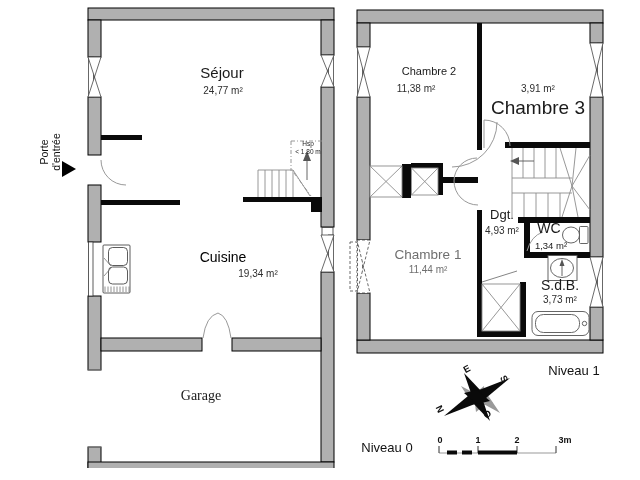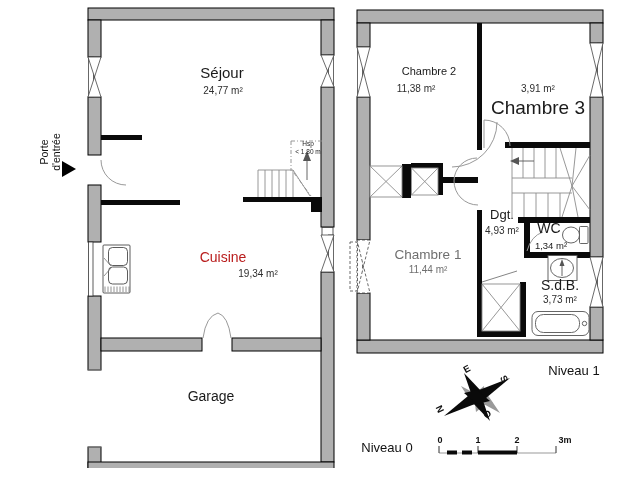--- a/index.html
+++ b/index.html
@@ -3,21 +3,21 @@
 <meta charset="utf-8">
 <style>
   html,body{margin:0;padding:0;background:#ffffff;}
   #canvas{position:relative;width:640px;height:468px;background:#ffffff;overflow:hidden;
           font-family:"Liberation Sans",sans-serif;}
   #plansvg{position:absolute;left:0;top:0;}
   .lbl{position:absolute;color:#1a1a1a;white-space:nowrap;transform:translateX(-50%);line-height:1;}
   .room{font-size:14px;}
   .big{font-size:15px;}
   .area{font-size:10px;color:#2e2e2e;}
-  .muted{color:#b91c1c;}
+  .muted{color:#000000;}
   .halfmuted{color:#6f6f6f;}
   .niveau{font-size:13px;color:#111;}
   .tick{font-size:9px;font-weight:bold;color:#111;}
   .cletter{position:absolute;font-size:9.5px;font-weight:bold;color:#111;width:12px;height:12px;
            text-align:center;line-height:12px;}
   .hsp{position:absolute;left:288px;top:140px;width:40px;text-align:center;font-size:6.5px;
        color:#222;line-height:1.25;transform:none;}
   .porte{position:absolute;left:28px;top:139px;width:46px;height:26px;text-align:center;
          font-size:10.5px;color:#111;line-height:1.15;transform:rotate(-90deg);white-space:normal;}
   .entry-arrow{position:absolute;left:62px;top:161px;width:0;height:0;
@@ -221,21 +221,21 @@
     <rect x="478" y="450.5" width="39" height="4" fill="#0a0a0a"></rect>
   </g>
 </svg>
 
 <div class="lbl big" style="left:222px;top:65px;">Séjour</div>
 <div class="lbl area" style="left:223px;top:86px;">24,77 m²</div>
 
 <div class="lbl room muted" style="left:223px;top:250px;">Cuisine</div>
 <div class="lbl area" style="left:223px;top:269px;margin-left:35px;">19,34 m²</div>
 
-<div class="lbl room" style="left:211px;top:389px;">Garage</div>
+<div class="lbl room" style="left:201px;top:389px;font-family:Liberation Serif, serif;">Garage</div>
 
 <div class="porte">Porte d'entrée</div>
 <div class="entry-arrow"></div>
 
 <div class="hsp">
   <div>Hsp</div>
   <div>&lt; 1.80 m</div>
 </div>
 
 <div class="lbl" style="left:429px;top:66px;font-size:11px;">Chambre 2</div>

